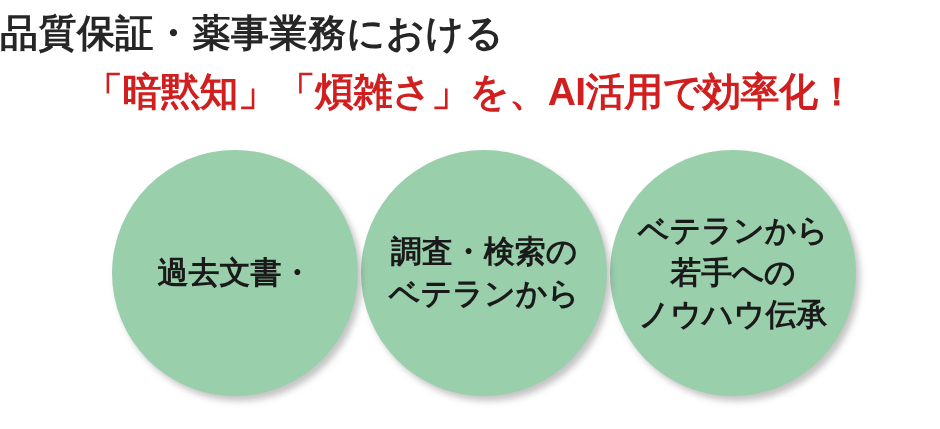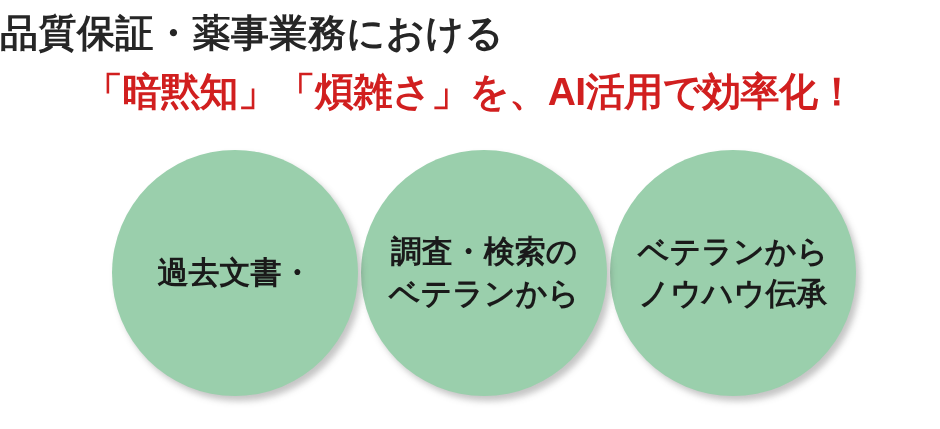--- a/index.html
+++ b/index.html
@@ -110,18 +110,19 @@
     <div class="circle circle-2">
       <div class="circle-text">
         <span class="ln">調査・検索の</span>
         <span class="ln">ベテランから</span>
       </div>
     </div>
 
     <div class="circle circle-3">
       <div class="circle-text">
         <span class="ln">ベテランから</span>
+        <span class="ln">若手への</span>
         <span class="ln">ノウハウ伝承</span>
       </div>
     </div>
 
   </div>
 </div>
 
 </body></html>

